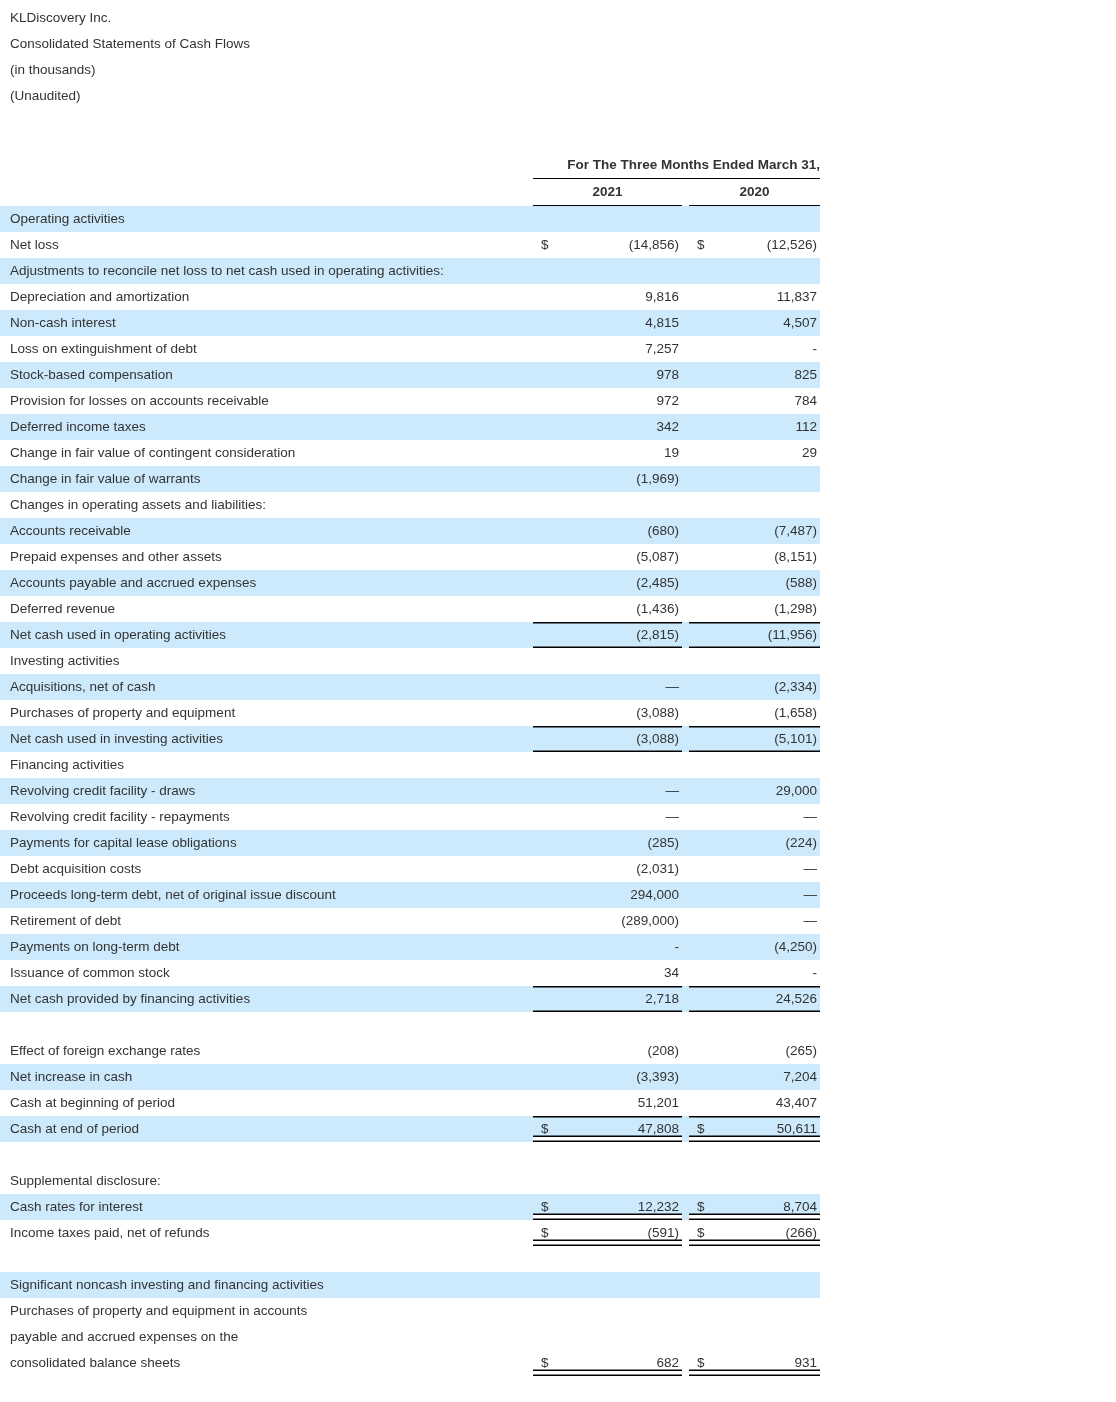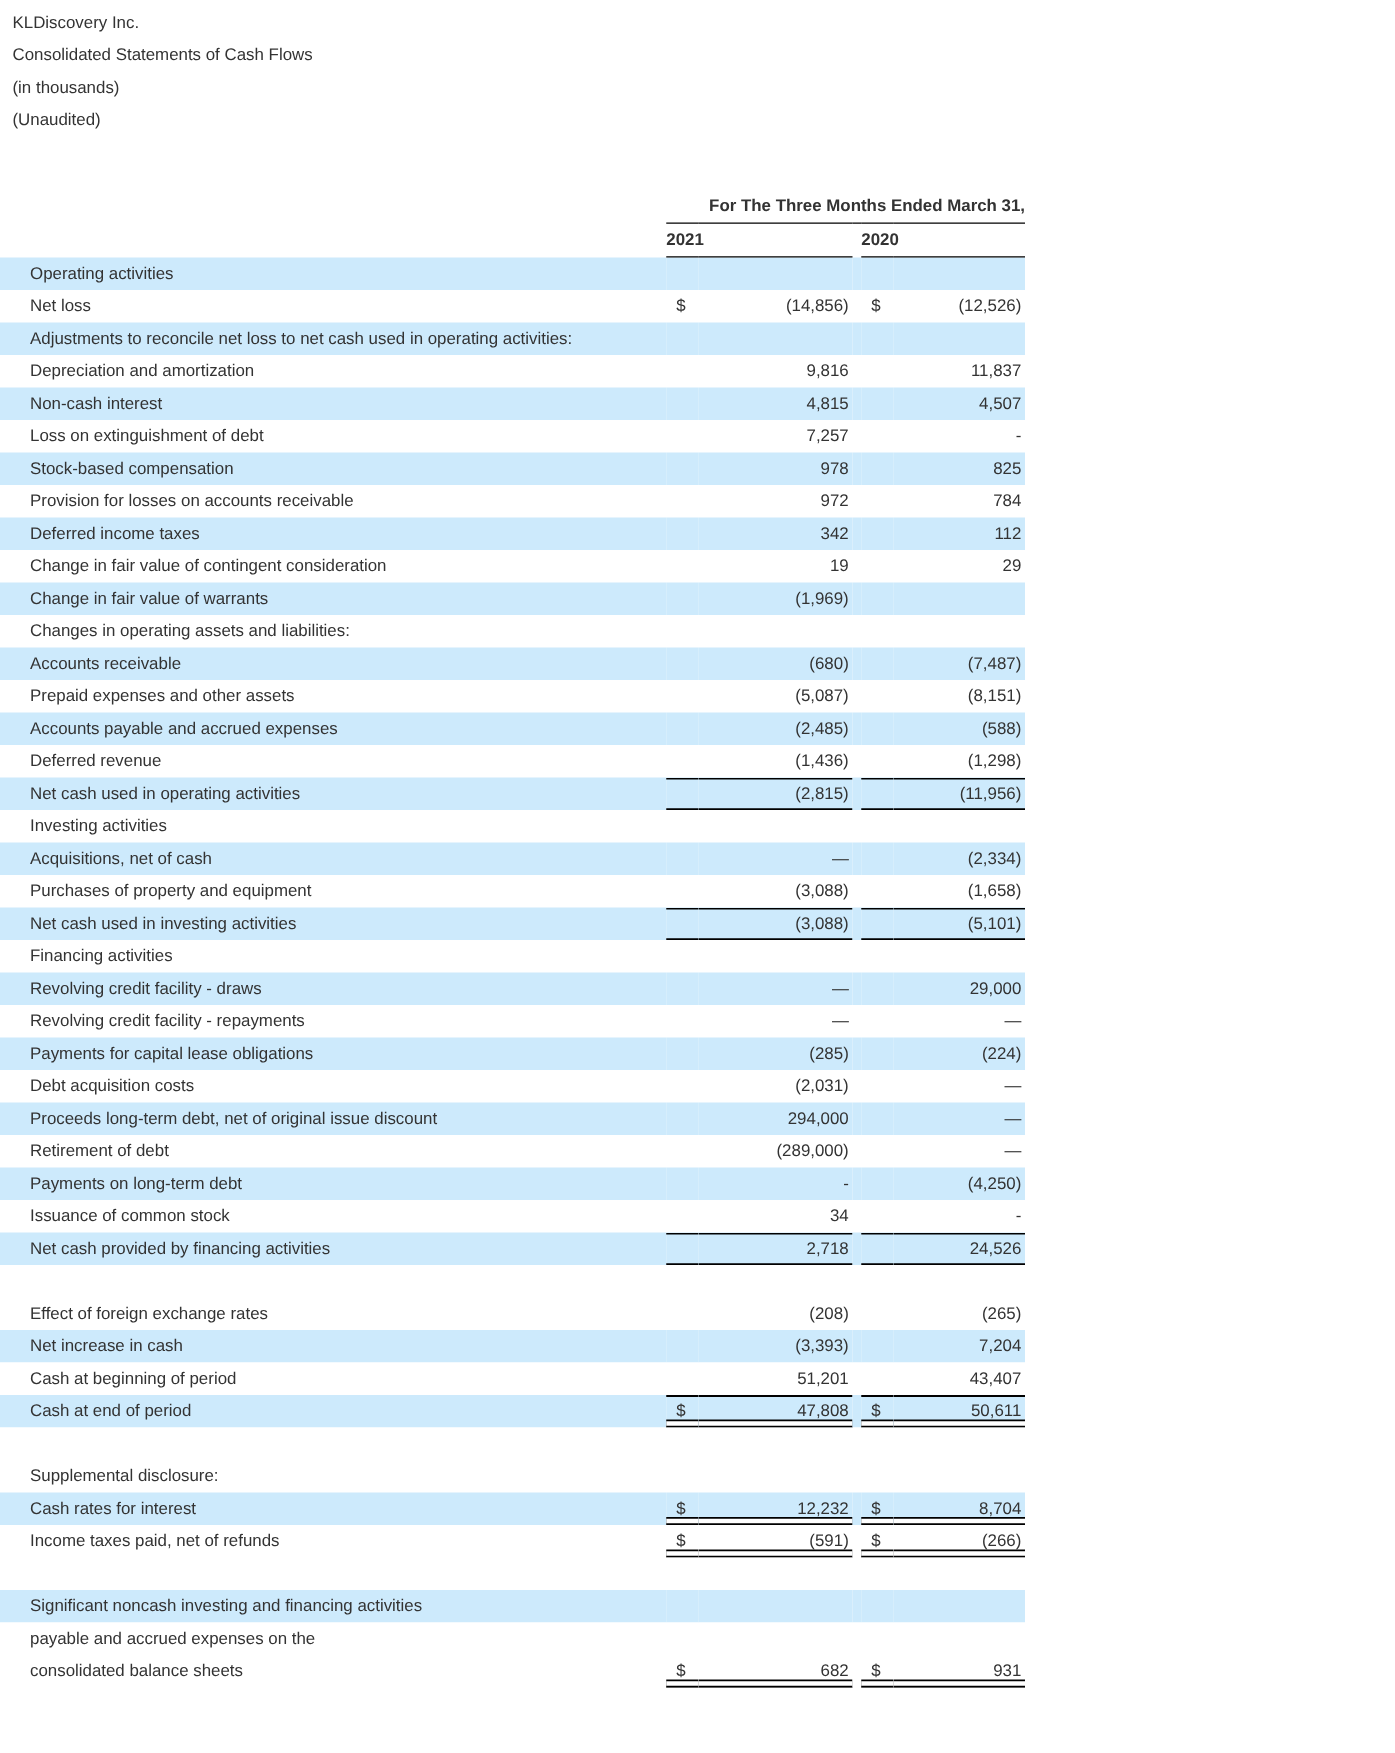--- a/index.html
+++ b/index.html
@@ -56,42 +56,42 @@
   }
 
   col.c-label  { width: 533px; }
   col.c-sym1   { width: 26px;  }
   col.c-val1   { width: 123px; }
   col.c-gap    { width: 7px;   }
   col.c-sym2   { width: 26px;  }
   col.c-val2   { width: 105px; }
   col.c-tail   { width: 296px; }
 
-  td.label  { padding-left: 24px; }
+  td.label  { padding-left: 10px; }
   td.sym    { text-align: left; padding-left: 8px; }
   td.val    { text-align: right; padding-right: 3px; }
   td.tail   { }
 
   
   tr.blue td { background: #cdeafc; }
   tr.white td { background: #ffffff; }
 
   
   tr.blue td.tail { background: #ffffff; }
 
   
   .hdr-span {
     font-weight: bold;
     text-align: right;
     padding-left: 8px;
     border-bottom: 1.5px solid #000000;
   }
   .hdr-year {
     font-weight: bold;
-    text-align: left;
+    text-align: center;
     padding-left: 8px;
     border-bottom: 1.5px solid #000000;
   }
   .hdr-pad { border-bottom: none; }
   .rule-both   { box-shadow: inset 0 1.5px 0 0 #000000, inset 0 -1.5px 0 0 #000000; }
   .rule-dbl-bottom {
     box-shadow: inset 0 1.5px 0 0 #000000,
                 inset 0 -1.5px 0 0 #000000,
                 inset 0 -5px 0 0 #ffffff,
                 inset 0 -6.5px 0 0 #000000;
@@ -511,20 +511,29 @@
         <tr class="blue">
           <td class="label">Significant noncash investing and financing activities</td>
           <td class="sym "></td>
           <td class="val "></td>
           <td></td>
           <td class="sym "></td>
           <td class="val "></td>
           <td class="tail"></td>
         </tr>
         <tr class="white">
+          <td class="label">Purchases of property and equipment in accounts</td>
+          <td class="sym "></td>
+          <td class="val "></td>
+          <td></td>
+          <td class="sym "></td>
+          <td class="val "></td>
+          <td class="tail"></td>
+        </tr>
+        <tr class="white">
           <td class="label">payable and accrued expenses on the</td>
           <td class="sym "></td>
           <td class="val "></td>
           <td></td>
           <td class="sym "></td>
           <td class="val "></td>
           <td class="tail"></td>
         </tr>
         <tr class="white">
           <td class="label">consolidated balance sheets</td>

